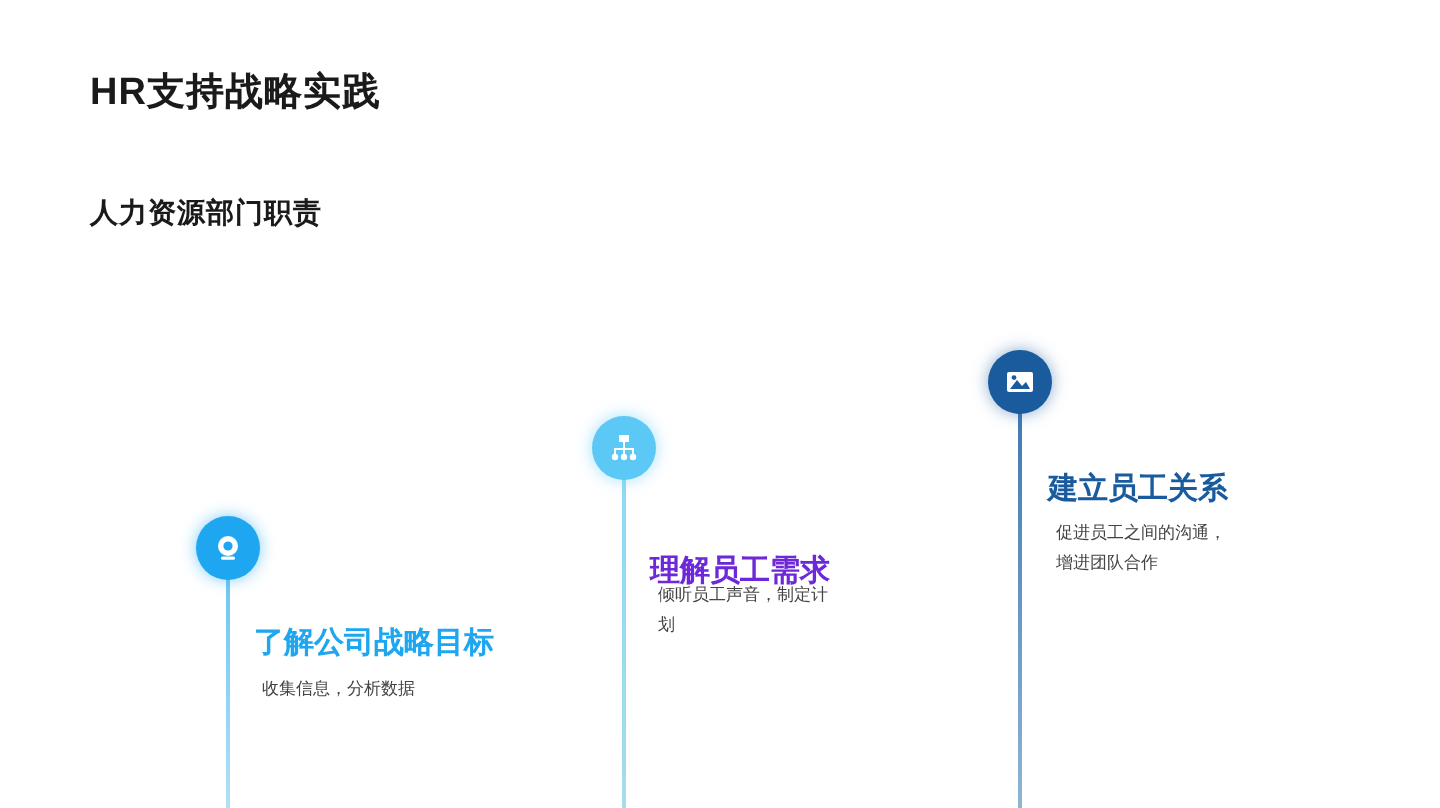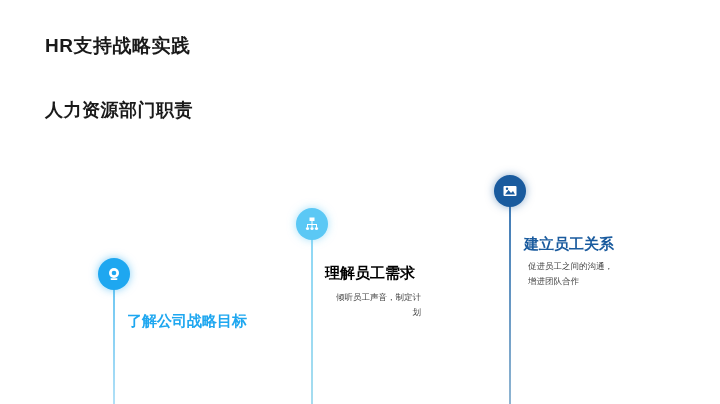--- a/index.html
+++ b/index.html
@@ -24,21 +24,21 @@
       font-size: 19px;
       font-weight: bold;
       color: #1a1a1a;
       margin: 0;
       letter-spacing: 0.5px;
     }
     .subtitle {
       position: absolute;
       left: 45px;
       top: 98px;
-      font-size: 18px;
+      font-size: 14px;
       font-weight: bold;
       color: #1a1a1a;
       margin: 0;
       letter-spacing: 0.5px;
     }
     .step {
       position: absolute;
     }
     .line {
       position: absolute;
@@ -85,39 +85,40 @@
   <div class="step" style="left:0;top:13px;width:720px;height:404px;">
     <div class="line" style="left:113px; top:272px; height:132px; background:linear-gradient(#6cc6f2,#b9e3f7);"></div>
     <div class="node" style="left:98px; top:245px; background:#1ea7f0; box-shadow:0 0 8px rgba(30,167,240,0.55);">
       <svg viewBox="0 0 16 16">
         <circle cx="8" cy="7" r="5" fill="#ffffff"></circle>
         <circle cx="8" cy="7" r="2.3" fill="#1ea7f0"></circle>
         <rect x="4.5" y="12.3" width="7" height="1.6" rx="0.8" fill="#ffffff"></rect>
       </svg>
     </div>
     <p class="step-title" style="left:127px; top:299px; color:#1ea7f0;">了解公司战略目标</p>
+    <p class="step-desc" style="left:127px; top:320px;">收集信息，分析数据</p>
   </div>
 
   <div class="step" style="left:0;top:0;width:720px;height:404px;">
     <div class="line" style="left:311px; top:238px; height:166px; background:linear-gradient(#8fd8f5,#a5dcef);"></div>
     <div class="node" style="left:296px; top:208px; background:#5bc8f5; box-shadow:0 0 8px rgba(91,200,245,0.55);">
       <svg viewBox="0 0 16 16">
         <rect x="5.5" y="1.5" width="5" height="3.5" fill="#ffffff"></rect>
         <rect x="7.5" y="5" width="1" height="3" fill="#ffffff"></rect>
         <rect x="3" y="8" width="10" height="1" fill="#ffffff"></rect>
         <rect x="3" y="8" width="1" height="3" fill="#ffffff"></rect>
         <rect x="7.5" y="8" width="1" height="3" fill="#ffffff"></rect>
         <rect x="12" y="8" width="1" height="3" fill="#ffffff"></rect>
         <circle cx="3.5" cy="12.5" r="1.6" fill="#ffffff"></circle>
         <circle cx="8" cy="12.5" r="1.6" fill="#ffffff"></circle>
         <circle cx="12.5" cy="12.5" r="1.6" fill="#ffffff"></circle>
       </svg>
     </div>
-    <p class="step-title" style="left:325px; top:264px; color:#000000;">理解员工需求</p>
-    <p class="step-desc" style="left:325px; top:286px; width:92px;text-align:right;">倾听员工声音，制定计划</p>
+    <p class="step-title" style="left:325px; top:276px; color:#6d28d9;">理解员工需求</p>
+    <p class="step-desc" style="left:325px; top:286px; width:92px;">倾听员工声音，制定计划</p>
   </div>
 
   <div class="step" style="left:0;top:0;width:720px;height:404px;">
     <div class="line" style="left:509px; top:205px; height:199px; background:linear-gradient(#3f7ab5,#8fb5d2);"></div>
     <div class="node" style="left:494px; top:175px; background:#1a5b9e; box-shadow:0 0 8px rgba(26,91,158,0.5);">
       <svg viewBox="0 0 16 16">
         <rect x="1.5" y="3" width="13" height="10" rx="1" fill="#ffffff"></rect>
         <polygon points="3,11.5 6.5,7 9,10 11,8 13,11.5" fill="#1a5b9e"></polygon>
         <circle cx="5" cy="5.8" r="1.2" fill="#1a5b9e"></circle>
       </svg>

